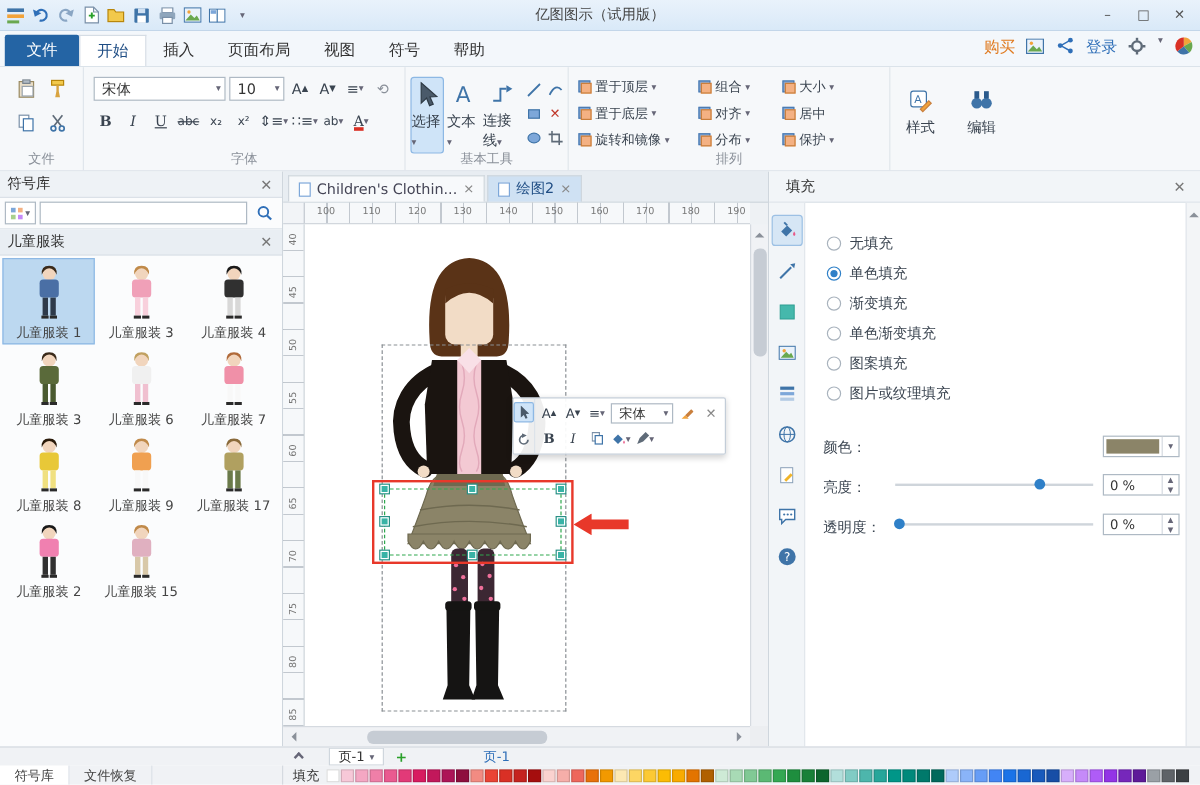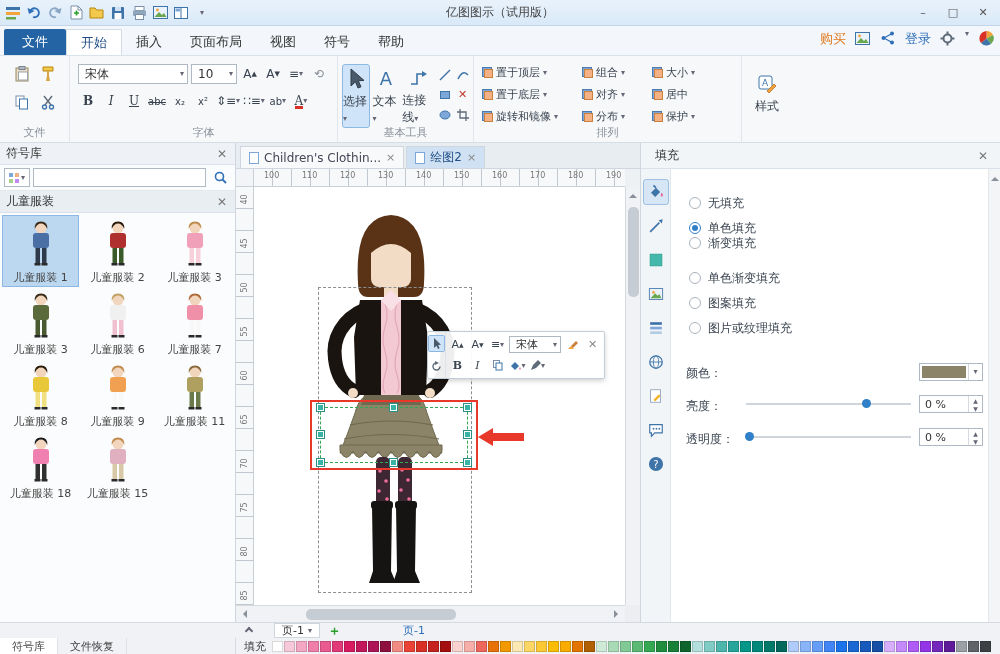--- a/index.html
+++ b/index.html
@@ -448,20 +448,31 @@
     <div class="rgroup g-style">
       <div class="bigbtn" style="margin:6px auto 0;">
         <svg width="20" height="22" viewBox="0 0 20 22">
             <rect x="2" y="3" width="13" height="13" rx="2" fill="#fff" stroke="#3f74a8"></rect>
             <path d="M10,18 L17,11 L19,13 L12,20 Z" fill="#f2a33a" stroke="#c97f3d"></path>
             <text x="8" y="13" text-anchor="middle" font-size="9" fill="#3f74a8">A</text>
           </svg>
         <span>样式</span>
       </div>
     </div>
+    <div class="rgroup g-edit">
+      <div class="bigbtn" style="margin:6px auto 0;">
+        <svg width="20" height="22" viewBox="0 0 20 22">
+            <circle cx="6" cy="13" r="4.5" fill="#3f74a8"></circle>
+            <circle cx="14" cy="13" r="4.5" fill="#3f74a8"></circle>
+            <rect x="4" y="3" width="4" height="6" fill="#2a5a8c"></rect>
+            <rect x="12" y="3" width="4" height="6" fill="#2a5a8c"></rect>
+          </svg>
+        <span>编辑</span>
+      </div>
+    </div>
   </div>
 
   <div class="library">
     <div class="panel-hdr">
       <span>符号库</span>
       <span class="xbtn">✕</span>
     </div>
     <div class="searchrow">
       <span class="lib-filter">
           <svg width="10" height="10" viewBox="0 0 10 10">
@@ -493,40 +504,40 @@
     <rect x="14.5" y="29" width="4.5" height="15" fill="#2e3a4a"></rect>
     <rect x="21" y="29" width="4.5" height="15" fill="#2e3a4a"></rect>
     <rect x="13.5" y="44" width="6" height="2.5" fill="#2a2a2a"></rect>
     <rect x="20.5" y="44" width="6" height="2.5" fill="#2a2a2a"></rect>
           </svg>
           <div class="lib-label">儿童服装 1</div>
         </div>
         <div class="lib-item">
           <svg width="40" height="50" viewBox="0 0 40 50">
     <circle cx="20" cy="9" r="5.5" fill="#f1d5bd"></circle>
-    <path d="M13.8,10 Q13,2.5 20,2.5 Q27,2.5 26.2,10 Q24,4.5 20,4.5 Q16,4.5 13.8,10 Z" fill="#2a1a0a"></path>
-    <rect x="12" y="14" width="16" height="15" rx="3" fill="#b03030"></rect>
-    <rect x="14.5" y="29" width="4.5" height="15" fill="#3a5a2a"></rect>
-    <rect x="21" y="29" width="4.5" height="15" fill="#3a5a2a"></rect>
-    <rect x="13.5" y="44" width="6" height="2.5" fill="#2a2a2a"></rect>
-    <rect x="20.5" y="44" width="6" height="2.5" fill="#2a2a2a"></rect>
-          </svg>
-          <div class="lib-label">儿童服装 2</div>
-        </div>
-        <div class="lib-item">
-          <svg width="40" height="50" viewBox="0 0 40 50">
-    <circle cx="20" cy="9" r="5.5" fill="#f1d5bd"></circle>
     <path d="M13.8,10 Q13,2.5 20,2.5 Q27,2.5 26.2,10 Q24,4.5 20,4.5 Q16,4.5 13.8,10 Z" fill="#c08a4a"></path>
     <rect x="12" y="14" width="16" height="15" rx="3" fill="#f0a0b8"></rect>
     <rect x="14.5" y="29" width="4.5" height="15" fill="#f8d0dc"></rect>
     <rect x="21" y="29" width="4.5" height="15" fill="#f8d0dc"></rect>
     <rect x="13.5" y="44" width="6" height="2.5" fill="#2a2a2a"></rect>
     <rect x="20.5" y="44" width="6" height="2.5" fill="#2a2a2a"></rect>
           </svg>
           <div class="lib-label">儿童服装 3</div>
+        </div>
+        <div class="lib-item">
+          <svg width="40" height="50" viewBox="0 0 40 50">
+    <circle cx="20" cy="9" r="5.5" fill="#f1d5bd"></circle>
+    <path d="M13.8,10 Q13,2.5 20,2.5 Q27,2.5 26.2,10 Q24,4.5 20,4.5 Q16,4.5 13.8,10 Z" fill="#1a1a1a"></path>
+    <rect x="12" y="14" width="16" height="15" rx="3" fill="#303030"></rect>
+    <rect x="14.5" y="29" width="4.5" height="15" fill="#d8d8d8"></rect>
+    <rect x="21" y="29" width="4.5" height="15" fill="#d8d8d8"></rect>
+    <rect x="13.5" y="44" width="6" height="2.5" fill="#2a2a2a"></rect>
+    <rect x="20.5" y="44" width="6" height="2.5" fill="#2a2a2a"></rect>
+          </svg>
+          <div class="lib-label">儿童服装 4</div>
         </div>
         <div class="lib-item">
           <svg width="40" height="50" viewBox="0 0 40 50">
     <circle cx="20" cy="9" r="5.5" fill="#f1d5bd"></circle>
     <path d="M13.8,10 Q13,2.5 20,2.5 Q27,2.5 26.2,10 Q24,4.5 20,4.5 Q16,4.5 13.8,10 Z" fill="#3a2a1a"></path>
     <rect x="12" y="14" width="16" height="15" rx="3" fill="#5a6a3a"></rect>
     <rect x="14.5" y="29" width="4.5" height="15" fill="#4a5a30"></rect>
     <rect x="21" y="29" width="4.5" height="15" fill="#4a5a30"></rect>
     <rect x="13.5" y="44" width="6" height="2.5" fill="#2a2a2a"></rect>
     <rect x="20.5" y="44" width="6" height="2.5" fill="#2a2a2a"></rect>
@@ -584,33 +595,33 @@
         <div class="lib-item">
           <svg width="40" height="50" viewBox="0 0 40 50">
     <circle cx="20" cy="9" r="5.5" fill="#f1d5bd"></circle>
     <path d="M13.8,10 Q13,2.5 20,2.5 Q27,2.5 26.2,10 Q24,4.5 20,4.5 Q16,4.5 13.8,10 Z" fill="#8a6a3a"></path>
     <rect x="12" y="14" width="16" height="15" rx="3" fill="#b0a060"></rect>
     <rect x="14.5" y="29" width="4.5" height="15" fill="#6a7a4a"></rect>
     <rect x="21" y="29" width="4.5" height="15" fill="#6a7a4a"></rect>
     <rect x="13.5" y="44" width="6" height="2.5" fill="#2a2a2a"></rect>
     <rect x="20.5" y="44" width="6" height="2.5" fill="#2a2a2a"></rect>
           </svg>
-          <div class="lib-label">儿童服装 11</div>
+          <div class="lib-label">儿童服装 17</div>
         </div>
         <div class="lib-item">
           <svg width="40" height="50" viewBox="0 0 40 50">
     <circle cx="20" cy="9" r="5.5" fill="#f1d5bd"></circle>
     <path d="M13.8,10 Q13,2.5 20,2.5 Q27,2.5 26.2,10 Q24,4.5 20,4.5 Q16,4.5 13.8,10 Z" fill="#1a1a1a"></path>
     <rect x="12" y="14" width="16" height="15" rx="3" fill="#f080b0"></rect>
     <rect x="14.5" y="29" width="4.5" height="15" fill="#303030"></rect>
     <rect x="21" y="29" width="4.5" height="15" fill="#303030"></rect>
     <rect x="13.5" y="44" width="6" height="2.5" fill="#2a2a2a"></rect>
     <rect x="20.5" y="44" width="6" height="2.5" fill="#2a2a2a"></rect>
           </svg>
-          <div class="lib-label">儿童服装 18</div>
+          <div class="lib-label">儿童服装 2</div>
         </div>
         <div class="lib-item">
           <svg width="40" height="50" viewBox="0 0 40 50">
     <circle cx="20" cy="9" r="5.5" fill="#f1d5bd"></circle>
     <path d="M13.8,10 Q13,2.5 20,2.5 Q27,2.5 26.2,10 Q24,4.5 20,4.5 Q16,4.5 13.8,10 Z" fill="#c08a4a"></path>
     <rect x="12" y="14" width="16" height="15" rx="3" fill="#e0b0c0"></rect>
     <rect x="14.5" y="29" width="4.5" height="15" fill="#d8c8a8"></rect>
     <rect x="21" y="29" width="4.5" height="15" fill="#d8c8a8"></rect>
     <rect x="13.5" y="44" width="6" height="2.5" fill="#2a2a2a"></rect>
     <rect x="20.5" y="44" width="6" height="2.5" fill="#2a2a2a"></rect>
@@ -851,21 +862,21 @@
       </div>
     <div>
         <div class="fill-opt" style="top:50px">
           <span class="radio"></span>
           <span>无填充</span>
         </div>
         <div class="fill-opt" style="top:75px">
           <span class="radio on"></span>
           <span>单色填充</span>
         </div>
-        <div class="fill-opt" style="top:90px">
+        <div class="fill-opt" style="top:100px">
           <span class="radio"></span>
           <span>渐变填充</span>
         </div>
         <div class="fill-opt" style="top:125px">
           <span class="radio"></span>
           <span>单色渐变填充</span>
         </div>
         <div class="fill-opt" style="top:150px">
           <span class="radio"></span>
           <span>图案填充</span>

